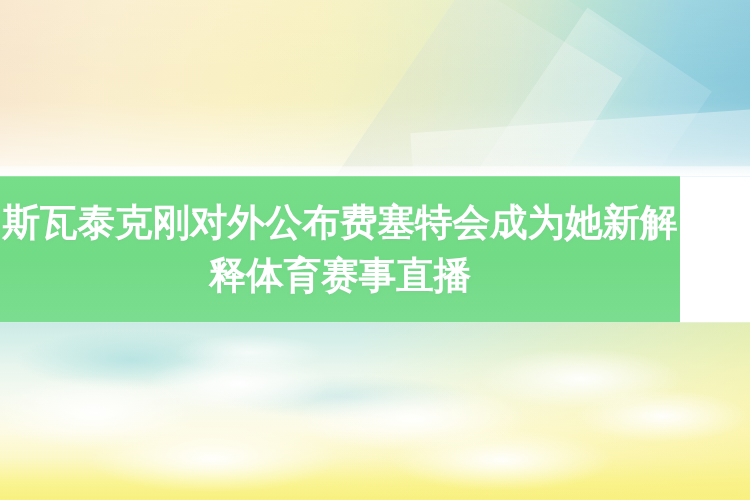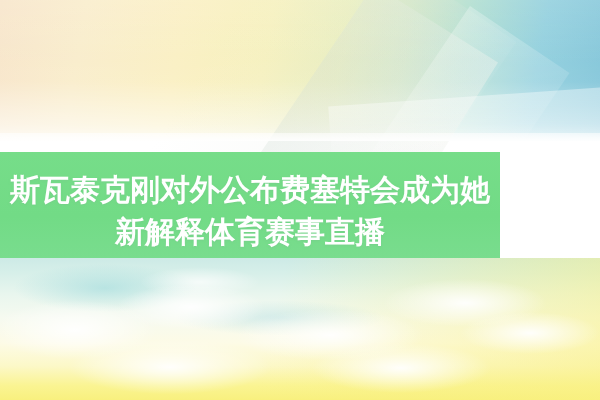--- a/index.html
+++ b/index.html
@@ -79,22 +79,22 @@
     left: 330px; top: 96px;
     width: 300px; height: 60px;
     background: linear-gradient(to bottom, rgba(255,255,255,0.38), rgba(255,255,255,0.0));
     transform: rotate(-4deg);
   }
 
   
   .title-band {
     position: absolute;
     left: 0;
-    top: 152px;
-    width: 500px;
+    top: 141px;
+    width: 544px;
     height: 117px;
     background: linear-gradient(to bottom, #76dd89 0%, #72db86 55%, #7bdd90 100%);
     display: flex;
     align-items: center;
     justify-content: flex-end;
   }
   .title-text {
     width: 586px;
     margin: 0;
     padding: 0 2px;

